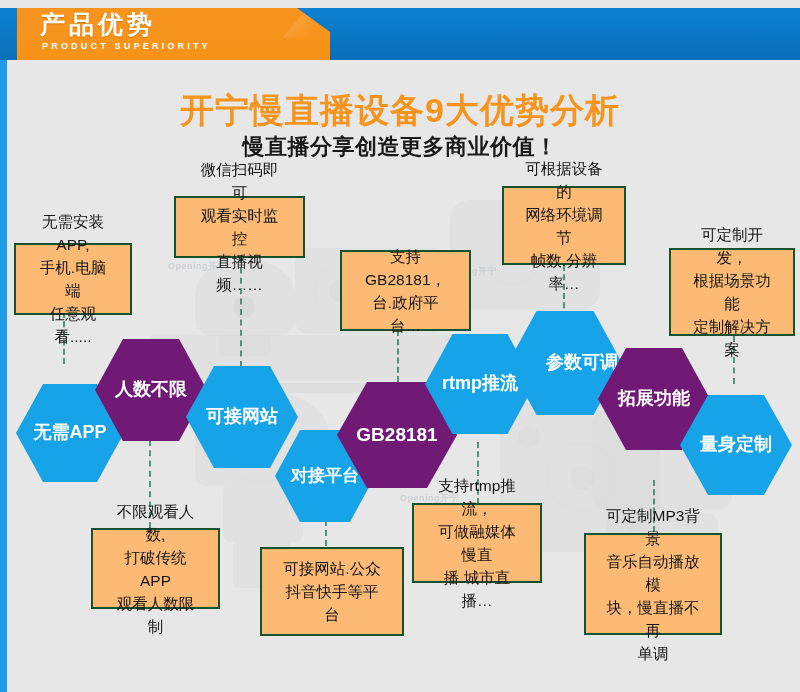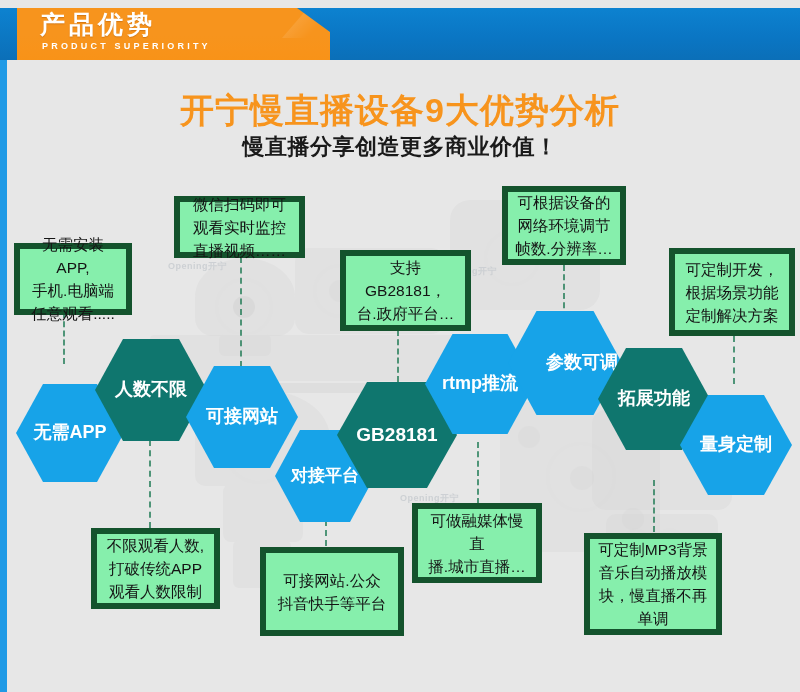--- a/index.html
+++ b/index.html
@@ -85,34 +85,34 @@
 
   
   .hex {
     position:absolute;
     display:flex; align-items:center; justify-content:center;
     clip-path: polygon(25% 0%, 75% 0%, 100% 50%, 75% 100%, 25% 100%, 0% 50%);
     color:#ffffff; font-weight:bold; text-align:center;
     line-height:1.1;
   }
   .hex.light { background:#17a3e8; }
-  .hex.dark  { background:#0f766e; }
+  .hex.dark  { background:#701a75; }
   .hex span { display:block; padding:0 4px; }
 
   
   .box {
     position:absolute;
-    background:#86efac;
-    border:6px solid #14532d;
+    background:#fdba74;
+    border:2px solid #14532d;
     color:#141414;
     font-size:15.5px;
     line-height:23px;
     text-align:center;
     display:flex; align-items:center; justify-content:center;
-    padding:2px 6px;
+    padding:2px 18px;
   }
   .box span { display:block; }
 </style>
 </head>
 <body>
 
 <div id="page">
 
   <div class="hdr-blue"></div>
   <div class="hdr-leftstrip"></div>
@@ -276,20 +276,21 @@
 
   <div class="box" style="left:260px; top:547px; width:144px; height:89px;">
     <span>
       <span>可接网站.公众</span>
       <span>抖音快手等平台</span>
     </span>
   </div>
 
   <div class="box" style="left:412px; top:503px; width:130px; height:80px;">
     <span>
+      <span>支持rtmp推流，</span>
       <span>可做融媒体慢直</span>
       <span>播.城市直播…</span>
     </span>
   </div>
 
   <div class="box" style="left:584px; top:533px; width:138px; height:102px;">
     <span>
       <span>可定制MP3背景</span>
       <span>音乐自动播放模</span>
       <span>块，慢直播不再</span>

